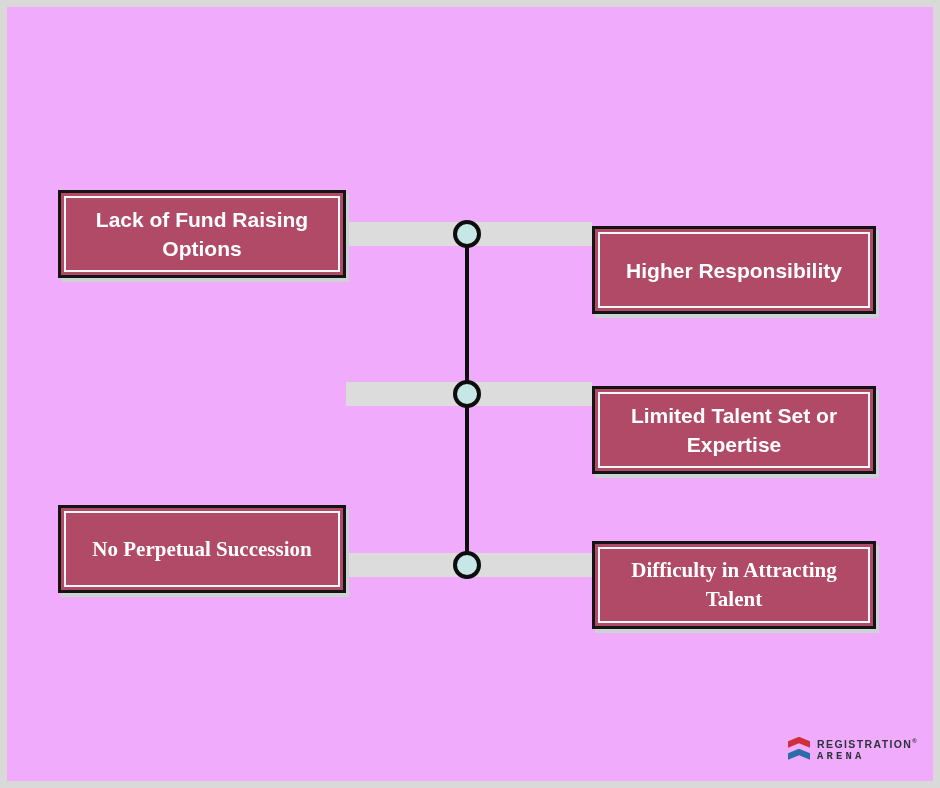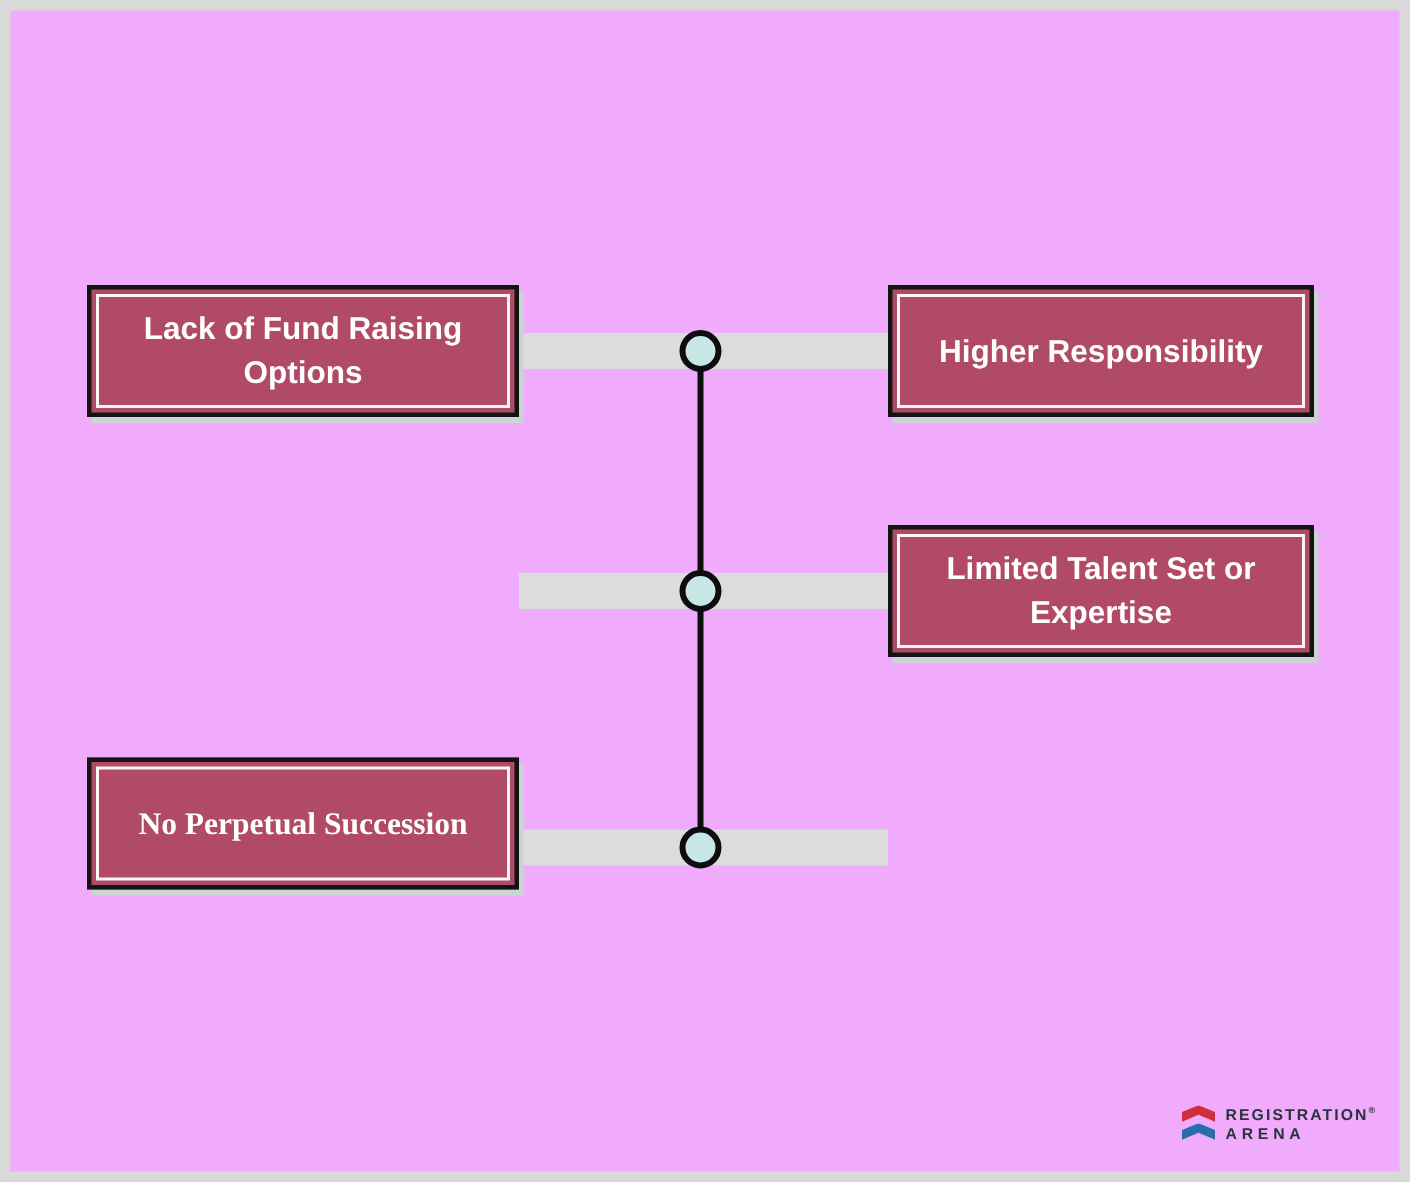--- a/index.html
+++ b/index.html
@@ -62,21 +62,21 @@
     padding:0 16px;
     z-index:4;
   }
   .box::before{
     content:"";
     position:absolute;inset:3px;
     border:2px solid rgba(255,255,255,0.95);
     pointer-events:none;
   }
   .box.left{left:58px;width:288px;}
-  .box.right{left:592px;width:284px;}
+  .box.right{left:592px;width:284px;margin-top:36px;}
   .row1{top:190px;}
   .row2{top:350px;}
   .row3{top:505px;font-family:Liberation Serif, serif;}
   
   .logo{
     position:absolute;
     left:788px;top:735px;
     display:flex;align-items:center;gap:7px;
     z-index:5;
   }
@@ -87,21 +87,21 @@
   }
   .chev.red{background:#cf2e3c;}
   .chev.blue{background:#2b6cab;}
   .logo-text{
     color:#2b343c;
     font-weight:700;
     font-size:10.5px;line-height:12px;
     letter-spacing:1.4px;
     white-space:nowrap;
   }
-  .logo-text .l2{letter-spacing:3.2px;}
+  .logo-text .l2{letter-spacing:3.2px;font-family:Liberation Mono, monospace;}
   .logo-text sup{font-size:6px;letter-spacing:0;}
 </style>
 </head>
 <body>
 
 <div class="canvas">
 
   <div class="bar r1"></div>
   <div class="bar r2"></div>
   <div class="bar r3"></div>
@@ -118,20 +118,23 @@
   <div class="box left row3">
     <span>No Perpetual Succession</span>
   </div>
 
   <div class="box right row1">
     <span>Higher Responsibility</span>
   </div>
   <div class="box right row2">
     <span>Limited Talent Set or Expertise</span>
   </div>
+  <div class="box right row3">
+    <span>Difficulty in Attracting Talent</span>
+  </div>
 
   <div class="logo">
     <div class="logo-icon">
       <div class="chev red"></div>
       <div class="chev blue"></div>
     </div>
     <div class="logo-text">
       <div class="l1"><span>REGISTRATION</span><sup>®</sup></div>
       <div class="l2">ARENA</div>
     </div>

